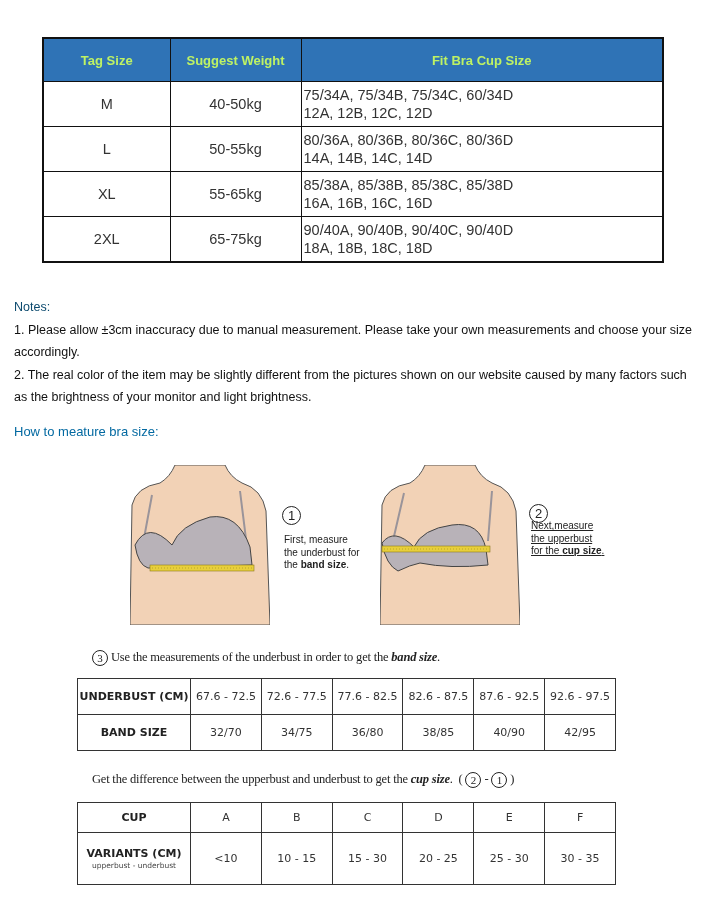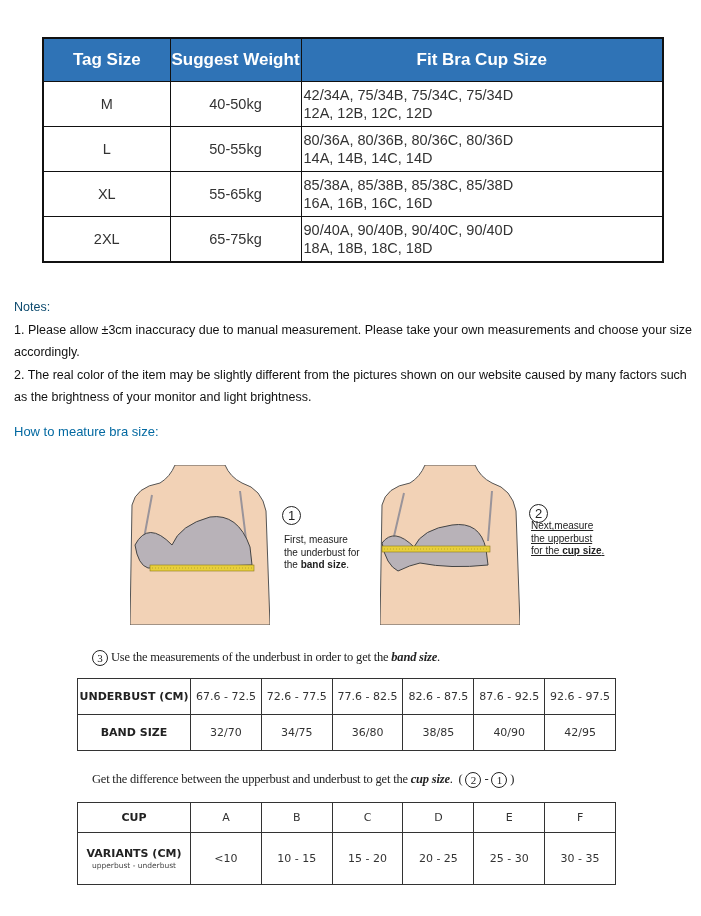--- a/index.html
+++ b/index.html
@@ -1,20 +1,20 @@
 <!DOCTYPE html>
 <html><head>
 <meta charset="utf-8">
 <style>
   html, body { margin: 0; padding: 0; background: #ffffff; }
   body { width: 701px; height: 916px; position: relative; overflow: hidden; font-family: "Liberation Sans", sans-serif; color: #222; }
 
   
   #size-table { position: absolute; left: 42px; top: 37px; width: 622px; height: 225px; border-collapse: collapse; border: 2px solid #111; table-layout: fixed; }
-  #size-table th { background: #2f73b6; color: #ffffff; font-weight: bold; font-size: 17px; height: 42px; border: 1px solid #111; text-align: center; padding: 0; }
+  #size-table th { background: #2f73b6; color: #bef264; font-weight: bold; font-size: 13px; height: 42px; border: 1px solid #111; text-align: center; padding: 0; }
   #size-table td { border: 1px solid #111; font-size: 14.5px; color: #333; height: 44px; padding: 0; text-align: center; }
   #size-table td.fit { text-align: left; padding-left: 2px; line-height: 18px; }
   #size-table col.c1 { width: 127px; }
   #size-table col.c2 { width: 131px; }
 
   
   .notes { position: absolute; left: 14px; top: 296px; width: 680px; font-size: 12.5px; color: #111; line-height: 22.5px; }
   .notes .title { color: #0c4a6e; }
   .howto { position: absolute; left: 14px; top: 424px; font-size: 13px; color: #0369a1; }
 
@@ -60,21 +60,21 @@
   <tbody>
       <tr>
     <th style="background: rgb(47, 115, 182);">Tag Size</th>
     <th style="background: rgb(47, 115, 182); margin-top: 7px;">Suggest Weight</th>
     <th style="background: rgb(47, 115, 182);">Fit Bra Cup Size</th>
   </tr>
   <tr>
     <td>M</td>
     <td>40-50kg</td>
     <td class="fit">
-          <div>42/34A, 75/34B, 75/34C, 75/34D</div>
+          <div>75/34A, 75/34B, 75/34C, 60/34D</div>
           <div>12A, 12B, 12C, 12D</div>
         </td>
   </tr>
   <tr>
     <td>L</td>
     <td>50-55kg</td>
     <td class="fit">
           <div>80/36A, 80/36B, 80/36C, 80/36D</div>
           <div>14A, 14B, 14C, 14D</div>
         </td>
@@ -199,19 +199,19 @@
     <td>B</td>
     <td>C</td>
     <td>D</td>
     <td>E</td>
     <td>F</td>
   </tr>
   <tr class="r2">
     <td class="hd"><span>VARIANTS (CM)</span><span class="sub">upperbust - underbust</span></td>
     <td>&lt;10</td>
     <td>10 - 15</td>
-    <td>15 - 20</td>
+    <td>15 - 30</td>
     <td>20 - 25</td>
     <td>25 - 30</td>
     <td>30 - 35</td>
   </tr>
 </tbody>
   </table>
 
 </body></html>

